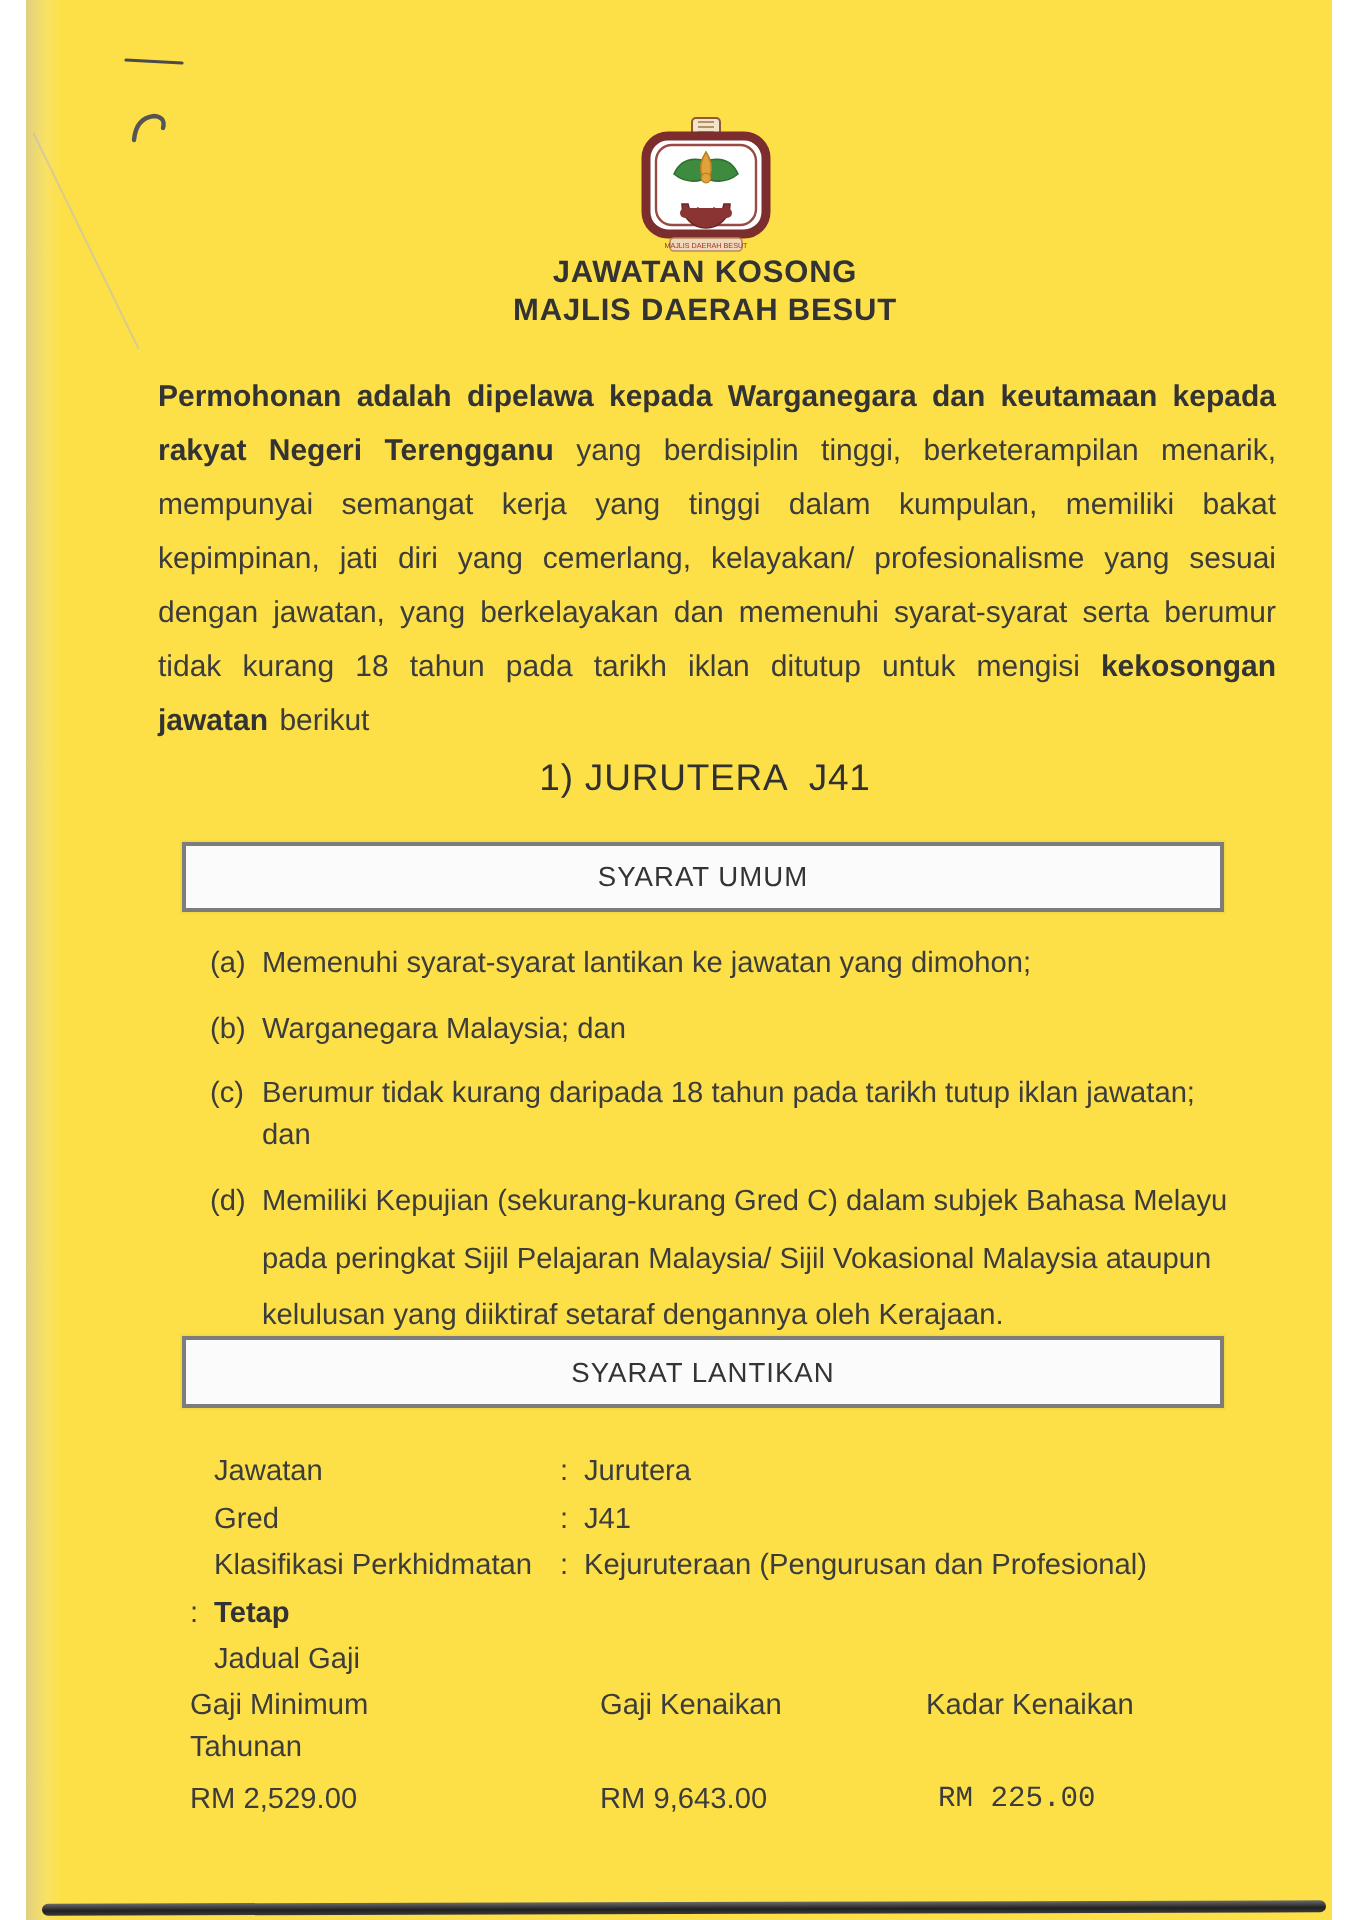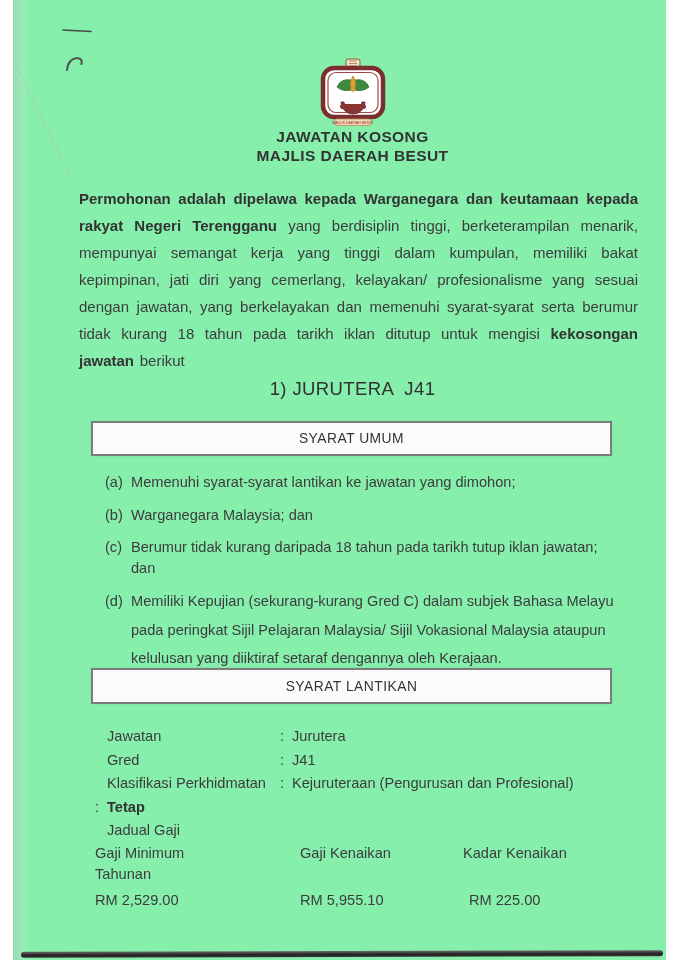--- a/index.html
+++ b/index.html
@@ -1,20 +1,20 @@
 <!DOCTYPE html>
 <html><head>
 <meta charset="utf-8">
 <style>
   * { margin:0; padding:0; box-sizing:border-box; }
   html,body { background:#ffffff; }
   body { font-family:"Liberation Sans","DejaVu Sans",sans-serif; color:#3a3a3a; }
   .paper {
     position:relative; width:653px; height:960px; margin:0 auto;
-    background:#86efac; overflow:hidden;
+    background:#fde047; overflow:hidden;
   }
   
   .edge-shadow-left {
     position:absolute; left:0; top:0; bottom:0; width:18px;
     background:linear-gradient(90deg, rgba(190,190,198,0.45), rgba(230,230,235,0.18) 55%, rgba(255,255,255,0));
   }
   .crease {
     position:absolute; left:-30px; top:120px; width:120px; height:1px;
     background:rgba(185,185,195,0.55); transform:rotate(64deg);
   }
@@ -72,21 +72,21 @@
   .detail-row .dvalue.bold { font-weight:bold; color:#333; }
 
   
   .salary-headers { position:absolute; left:82px; top:843px; width:530px; display:flex;
     font-size:14.6px; line-height:21px; color:#3c3c3c; }
   .salary-values  { position:absolute; left:82px; top:892px; width:530px; display:flex;
     font-size:14.6px; color:#3c3c3c;justify-content:flex-end; }
   .sal-col-0 { flex:0 0 205px; }
   .sal-col-1 { flex:0 0 163px; }
   .sal-col-2 { flex:1; }
-  .salary-values .sal-col-2 { padding-left:6px; }
+  .salary-values .sal-col-2 { padding-left:6px;font-family:Liberation Mono, monospace; }
 </style>
 </head>
 <body>
 
 <div class="paper">
 
   <div class="edge-shadow-left"></div>
   <div class="crease"></div>
 
   <svg class="pen-marks" width="120" height="100" viewBox="0 0 120 100">
@@ -187,18 +187,18 @@
     <div class="sal-col-1">
       <div>Gaji Kenaikan</div>
     </div>
     <div class="sal-col-2">
       <div>Kadar Kenaikan</div>
     </div>
   </div>
 
   <div class="salary-values">
     <div class="sal-col-0">RM 2,529.00</div>
-    <div class="sal-col-1">RM 5,955.10</div>
+    <div class="sal-col-1">RM 9,643.00</div>
     <div class="sal-col-2">RM 225.00</div>
   </div>
 
   <div class="bottom-band"></div>
 </div>
 
 </body></html>

